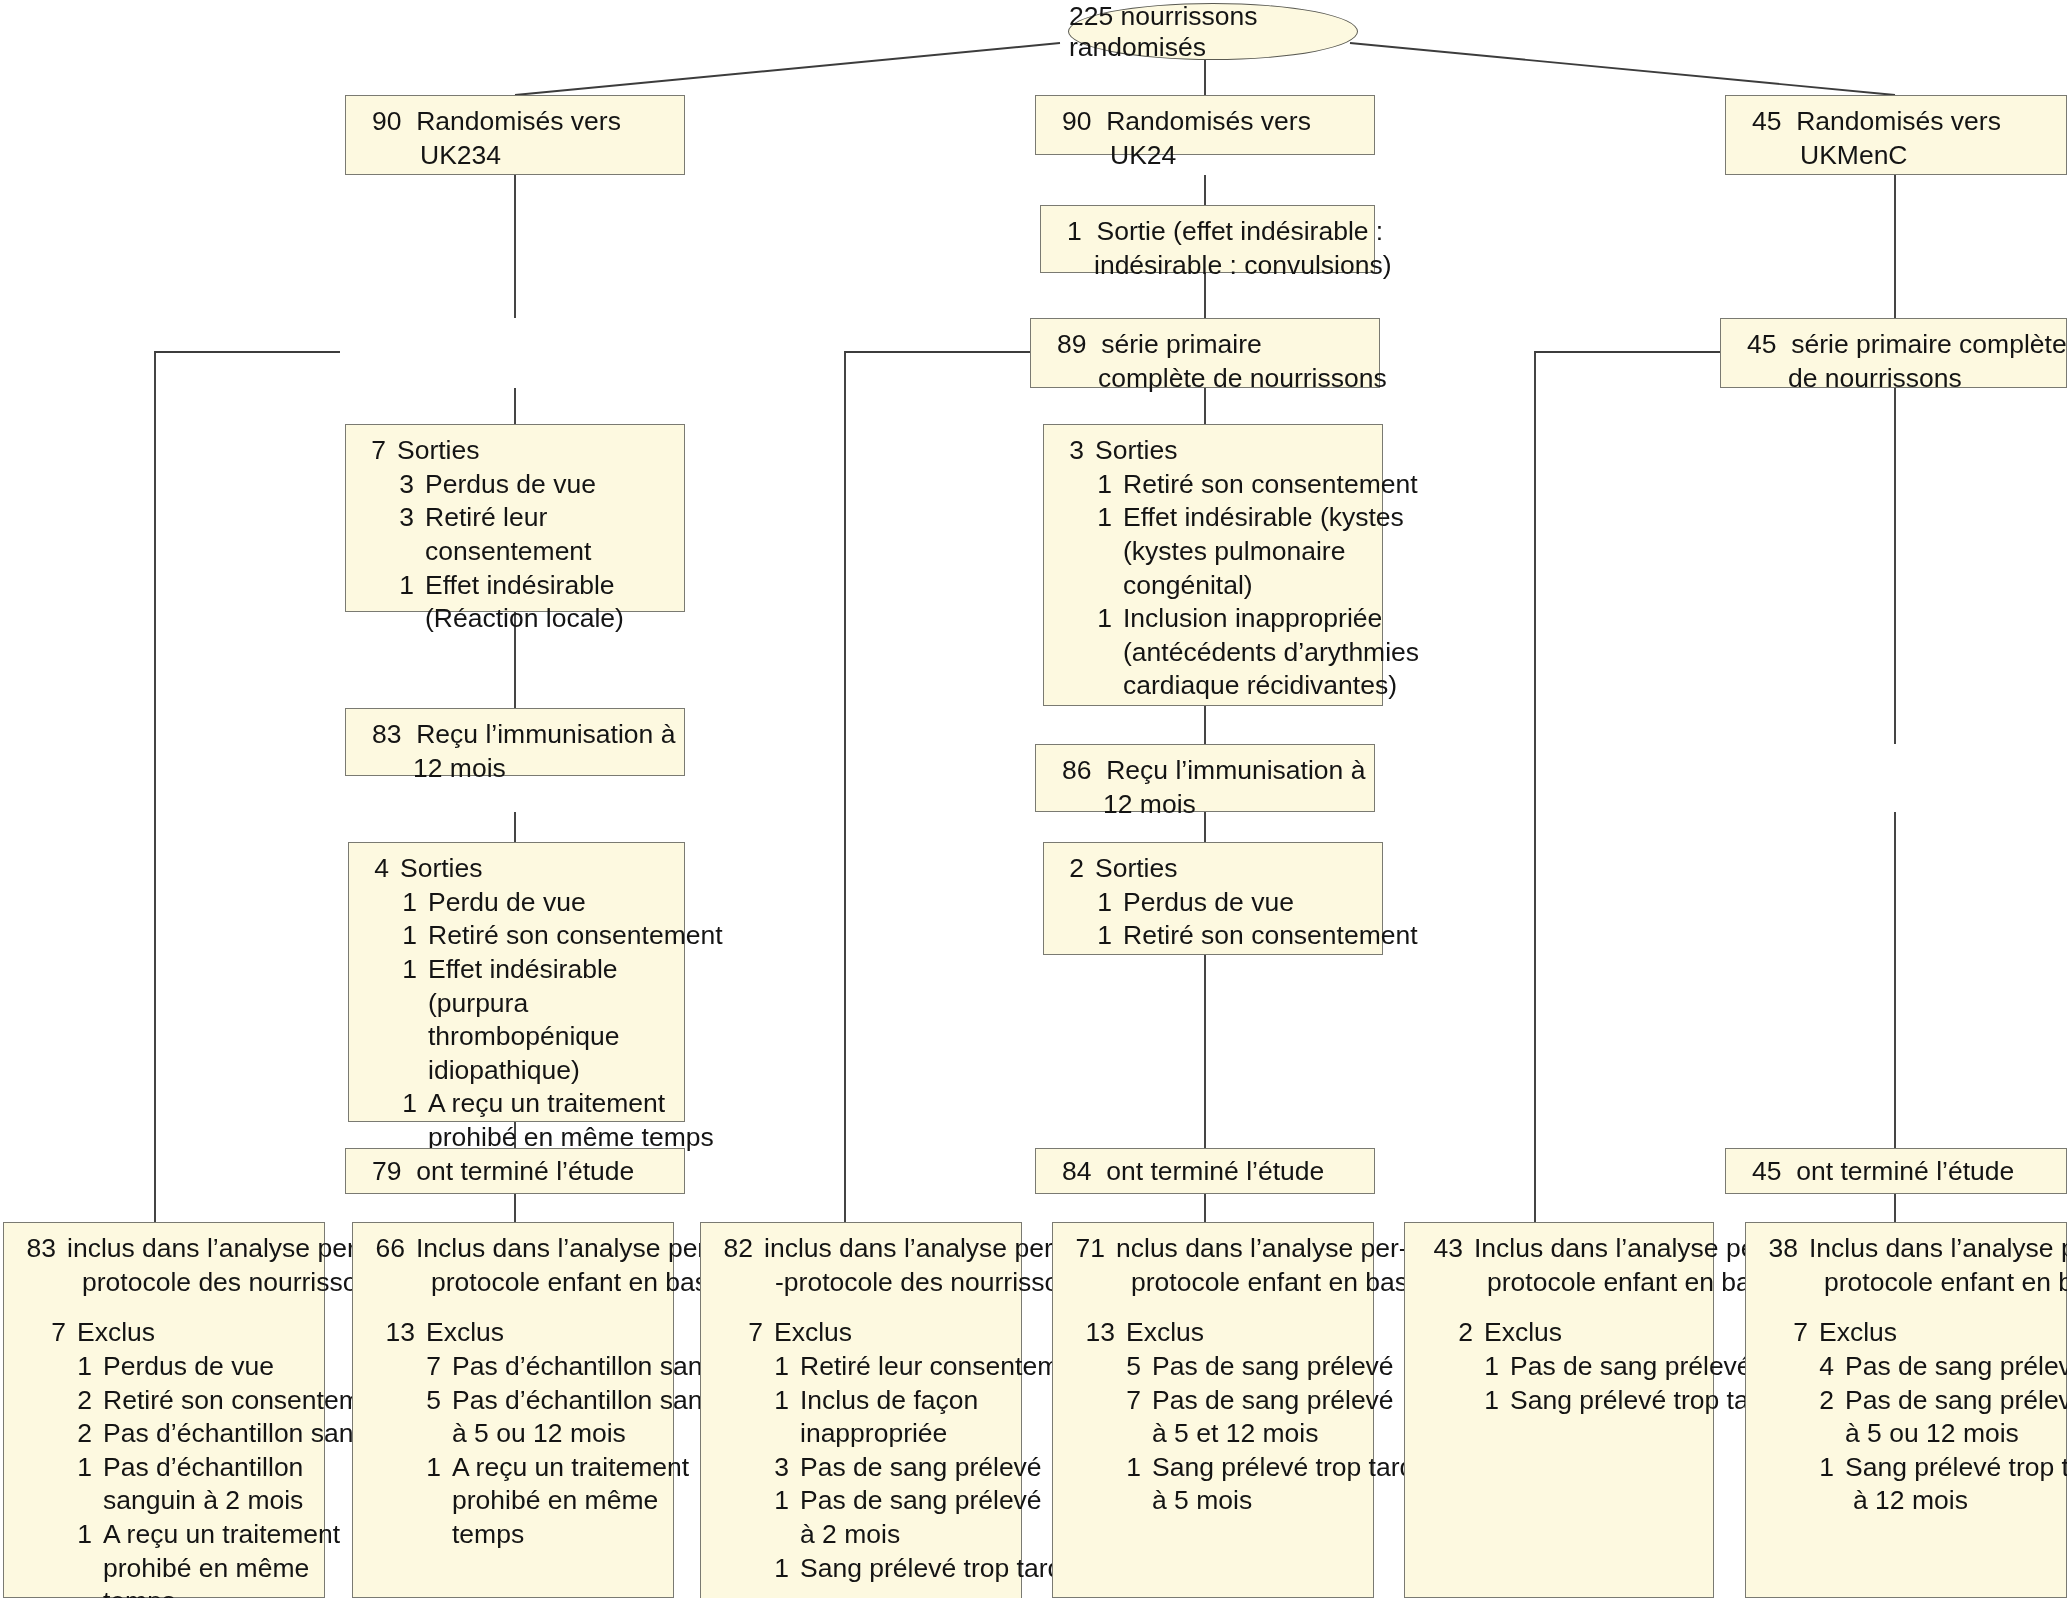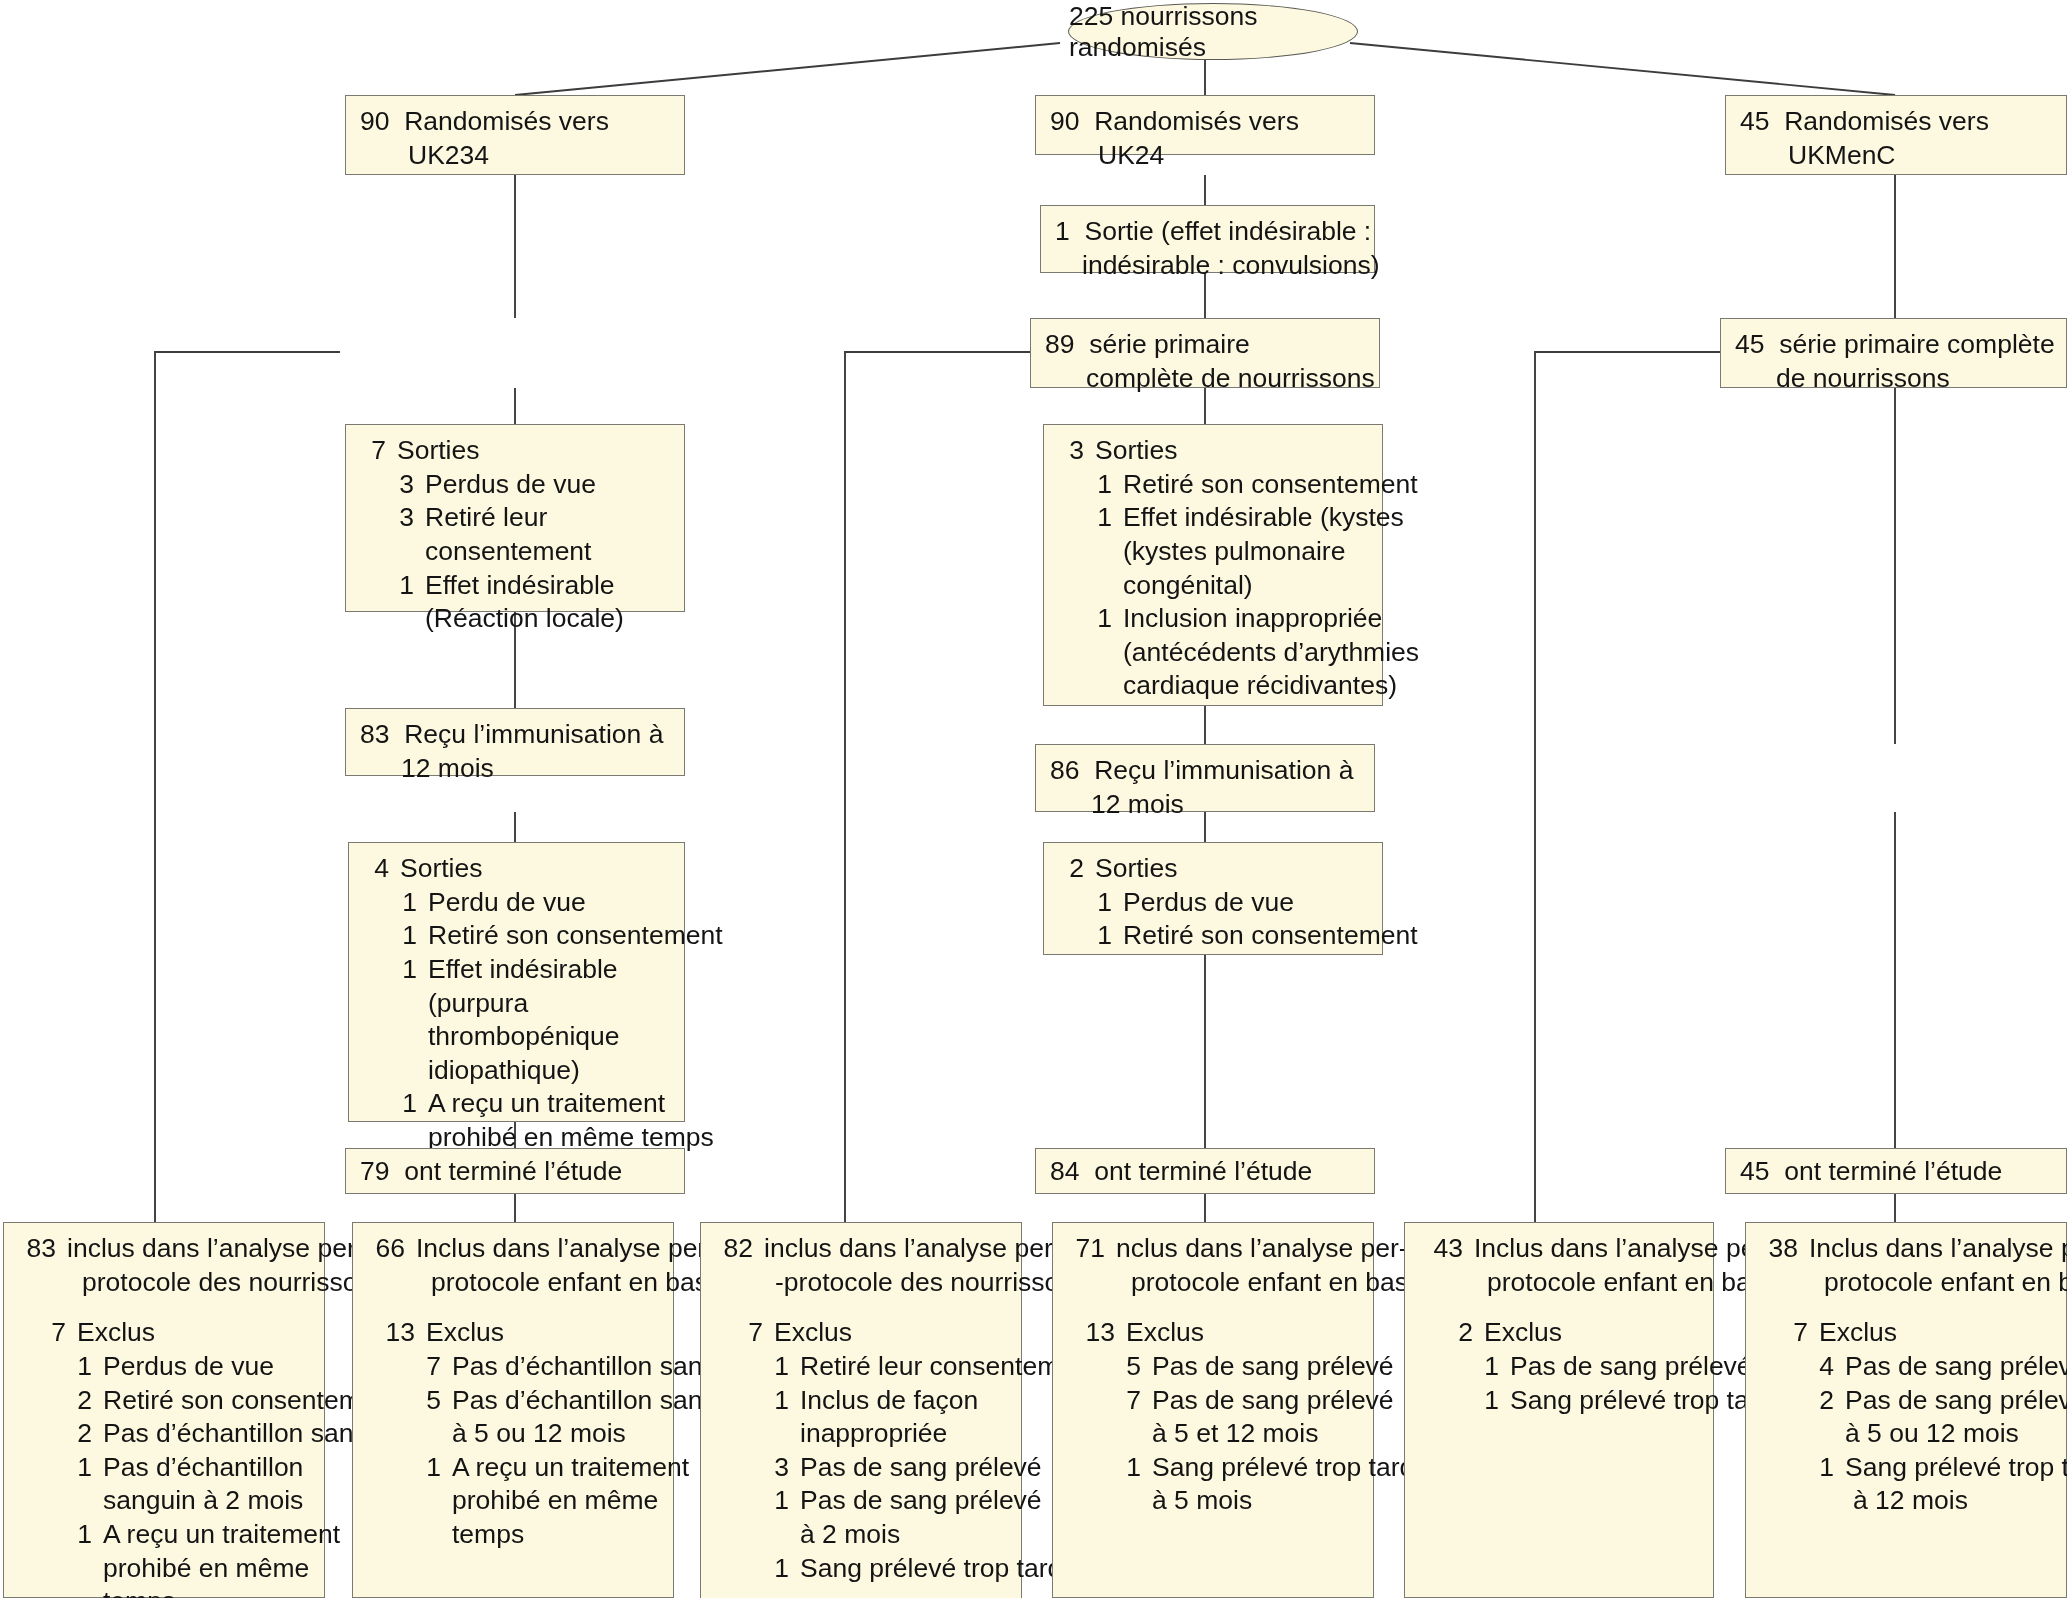--- a/index.html
+++ b/index.html
@@ -53,21 +53,21 @@
   }
   
   .hdr {
     display: block;
     text-align: left;
   }
   .hdr .ln {
     display: block;
     white-space: nowrap;
   }
-  .ctr { text-align: center; }
+  .ctr { text-align: center; margin-left: 12px; }
   .ctr .ln { display: inline-block; text-align: left; }
 
   
   .lst { display: block; }
   .row {
     display: flex;
     align-items: flex-start;
   }
   .num {
     flex: 0 0 auto;

